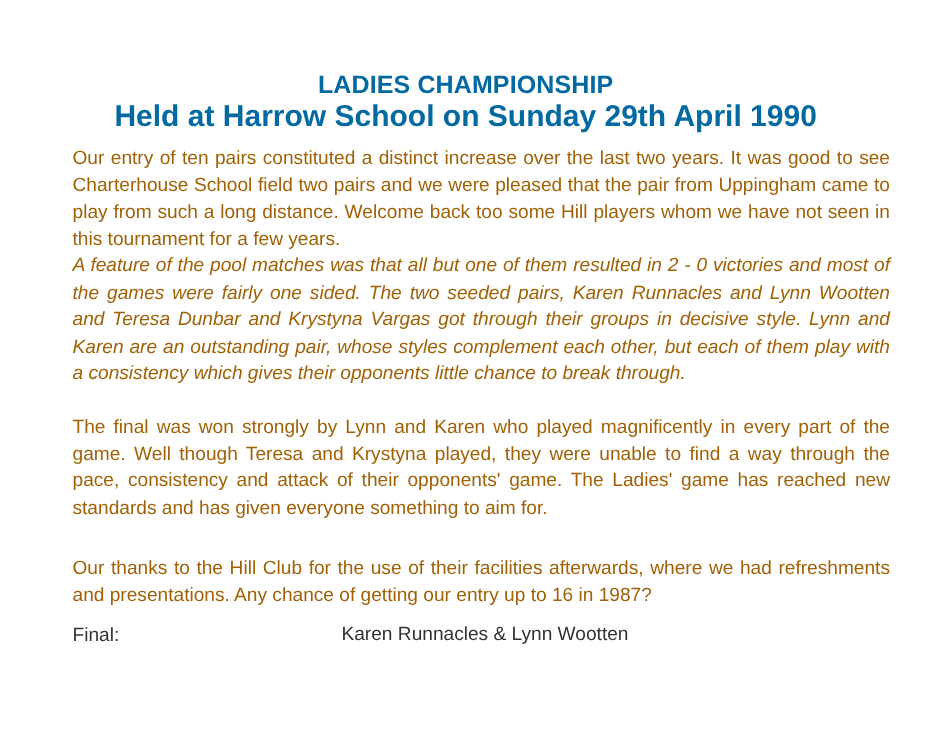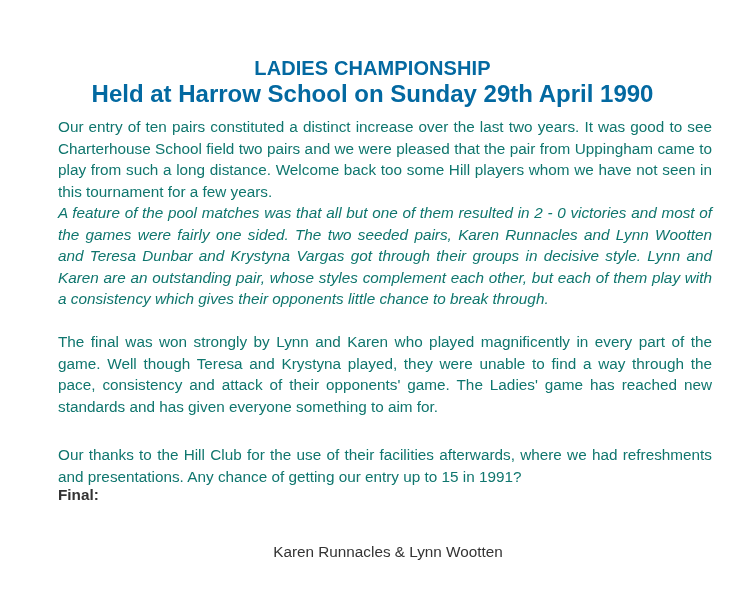--- a/index.html
+++ b/index.html
@@ -13,53 +13,53 @@
   .page { position: absolute; left: 0; top: 0; width: 745px; height: 595px; }
   .title {
     position: absolute; left: 0; width: 745px; text-align: center;
     font-weight: bold; color: #0369a1;
   }
   .t1 { top: 57px; font-size: 20px; letter-spacing: 0.1px; }
   .t2 { top: 80px; font-size: 24px; }
   .para {
     position: absolute; left: 58px; width: 654px;
     font-size: 15.3px; line-height: 21.5px;
-    text-align: justify; color: #0f766e;
+    text-align: justify; color: #a16207;
   }
   .p1 { top: 116px; }
   .p2 { top: 202px; font-style: italic; }
   .p3 { top: 331px; }
   .p4 { top: 416px; }
   .p5 { top: 444px; }
   .p5, .p4 { }
   .final-label {
-    position: absolute; left: 58px; top: 486px;
-    font-size: 15.3px; font-weight: bold; color: #333;
+    position: absolute; left: 58px; top: 500px;
+    font-size: 15.3px; font-weight: normal; color: #333;
   }
   .final-block {
     position: absolute; left: 218px; width: 340px; top: 497px;
-    text-align: center; font-size: 15.3px; line-height: 21.5px; color: #333; margin-top: 44px;
+    text-align: center; font-size: 15.3px; line-height: 21.5px; color: #333;
   }
   .final-block div { white-space: nowrap; }
   .sig {
     position: absolute; right: 38px; top: 566px;
     font-size: 15px; color: #333; margin-top: 44px;
   }
 </style>
 </head>
 <body>
 
 <div class="page">
   <div class="title t1">LADIES CHAMPIONSHIP</div>
   <div class="title t2">Held at Harrow School on Sunday 29th April 1990</div>
 
   <div class="para p1">Our entry of ten pairs constituted a distinct increase over the last two years. It was good to see Charterhouse School field two pairs and we were pleased that the pair from Uppingham came to play from such a long distance. Welcome back too some Hill players whom we have not seen in this tournament for a few years.</div>
   <div class="para p2">A feature of the pool matches was that all but one of them resulted in 2 - 0 victories and most of the games were fairly one sided. The two seeded pairs, Karen Runnacles and Lynn Wootten and Teresa Dunbar and Krystyna Vargas got through their groups in decisive style. Lynn and Karen are an outstanding pair, whose styles complement each other, but each of them play with a consistency which gives their opponents little chance to break through.</div>
   <div class="para p3">The final was won strongly by Lynn and Karen who played magnificently in every part of the game. Well though Teresa and Krystyna played, they were unable to find a way through the pace, consistency and attack of their opponents' game.  The Ladies' game has reached new standards and has given everyone something to aim for.</div>
-  <div class="para p5" style="top:444px;">Our thanks to the Hill Club for the use of their facilities afterwards, where we had refreshments and presentations. Any chance of getting our entry up to 15 in 1991?</div>
+  <div class="para p5" style="top:444px;">Our thanks to the Hill Club for the use of their facilities afterwards, where we had refreshments and presentations. Any chance of getting our entry up to 16 in 1987?</div>
 
   <div class="final-label">Final:</div>
   <div class="final-block">
     <div>Karen Runnacles &amp; Lynn Wootten</div>
   </div>
 
   <div class="sig">R. N. L. B.</div>
 </div>
 
 </body></html>

